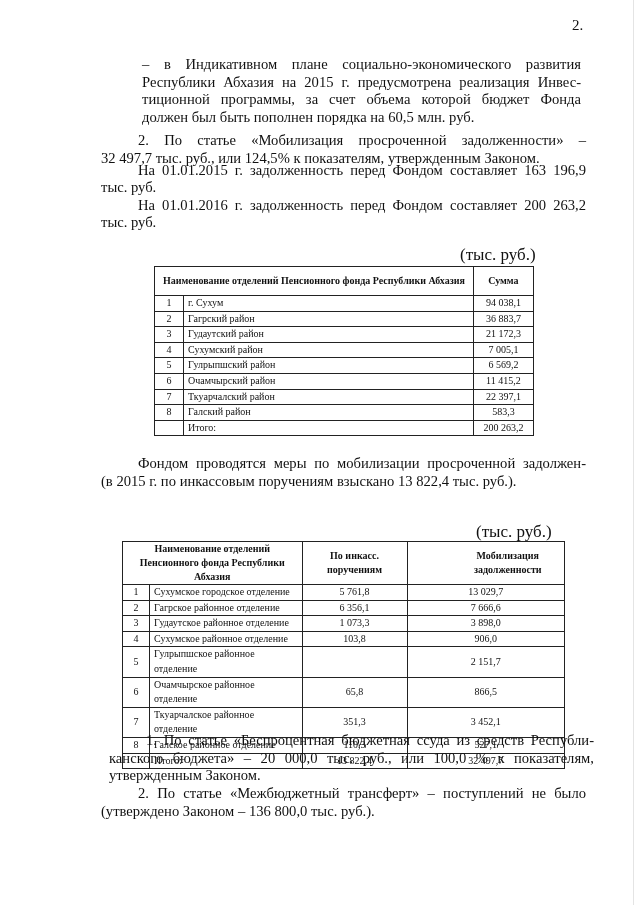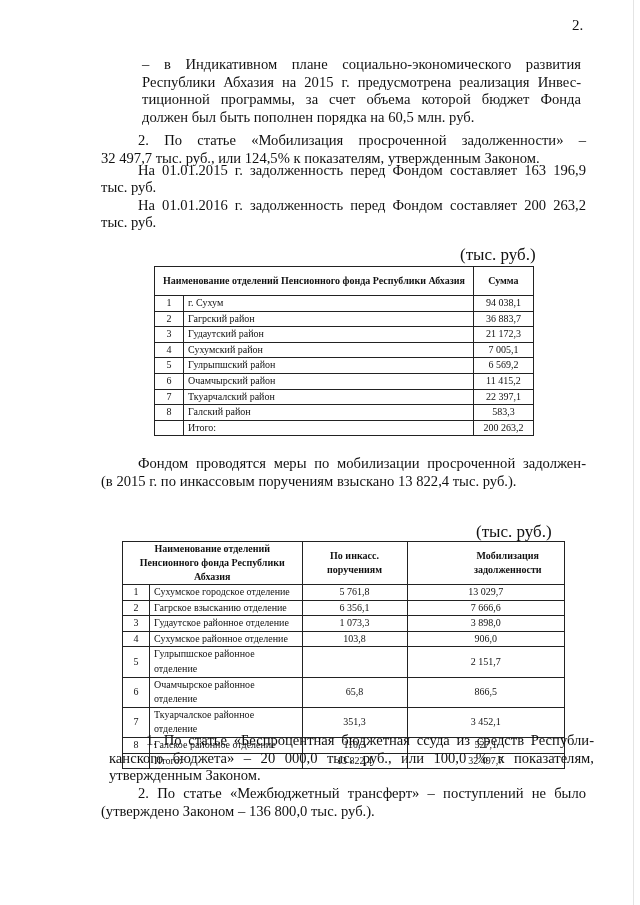--- a/index.html
+++ b/index.html
@@ -114,21 +114,21 @@
     <th style="height:29px;padding-left:48px;">Мобилизация задолженности</th>
   </tr>
   <tr>
     <td class="num" style="width:18px;">1</td>
     <td>Сухумское городское отделение</td>
     <td class="val">5 761,8</td>
     <td class="val">13 029,7</td>
   </tr>
   <tr>
     <td class="num">2</td>
-    <td>Гагрское взысканию отделение</td>
+    <td>Гагрское районное отделение</td>
     <td class="val">6 356,1</td>
     <td class="val">7 666,6</td>
   </tr>
   <tr>
     <td class="num">3</td>
     <td>Гудаутское районное отделение</td>
     <td class="val">1 073,3</td>
     <td class="val">3 898,0</td>
   </tr>
   <tr>

